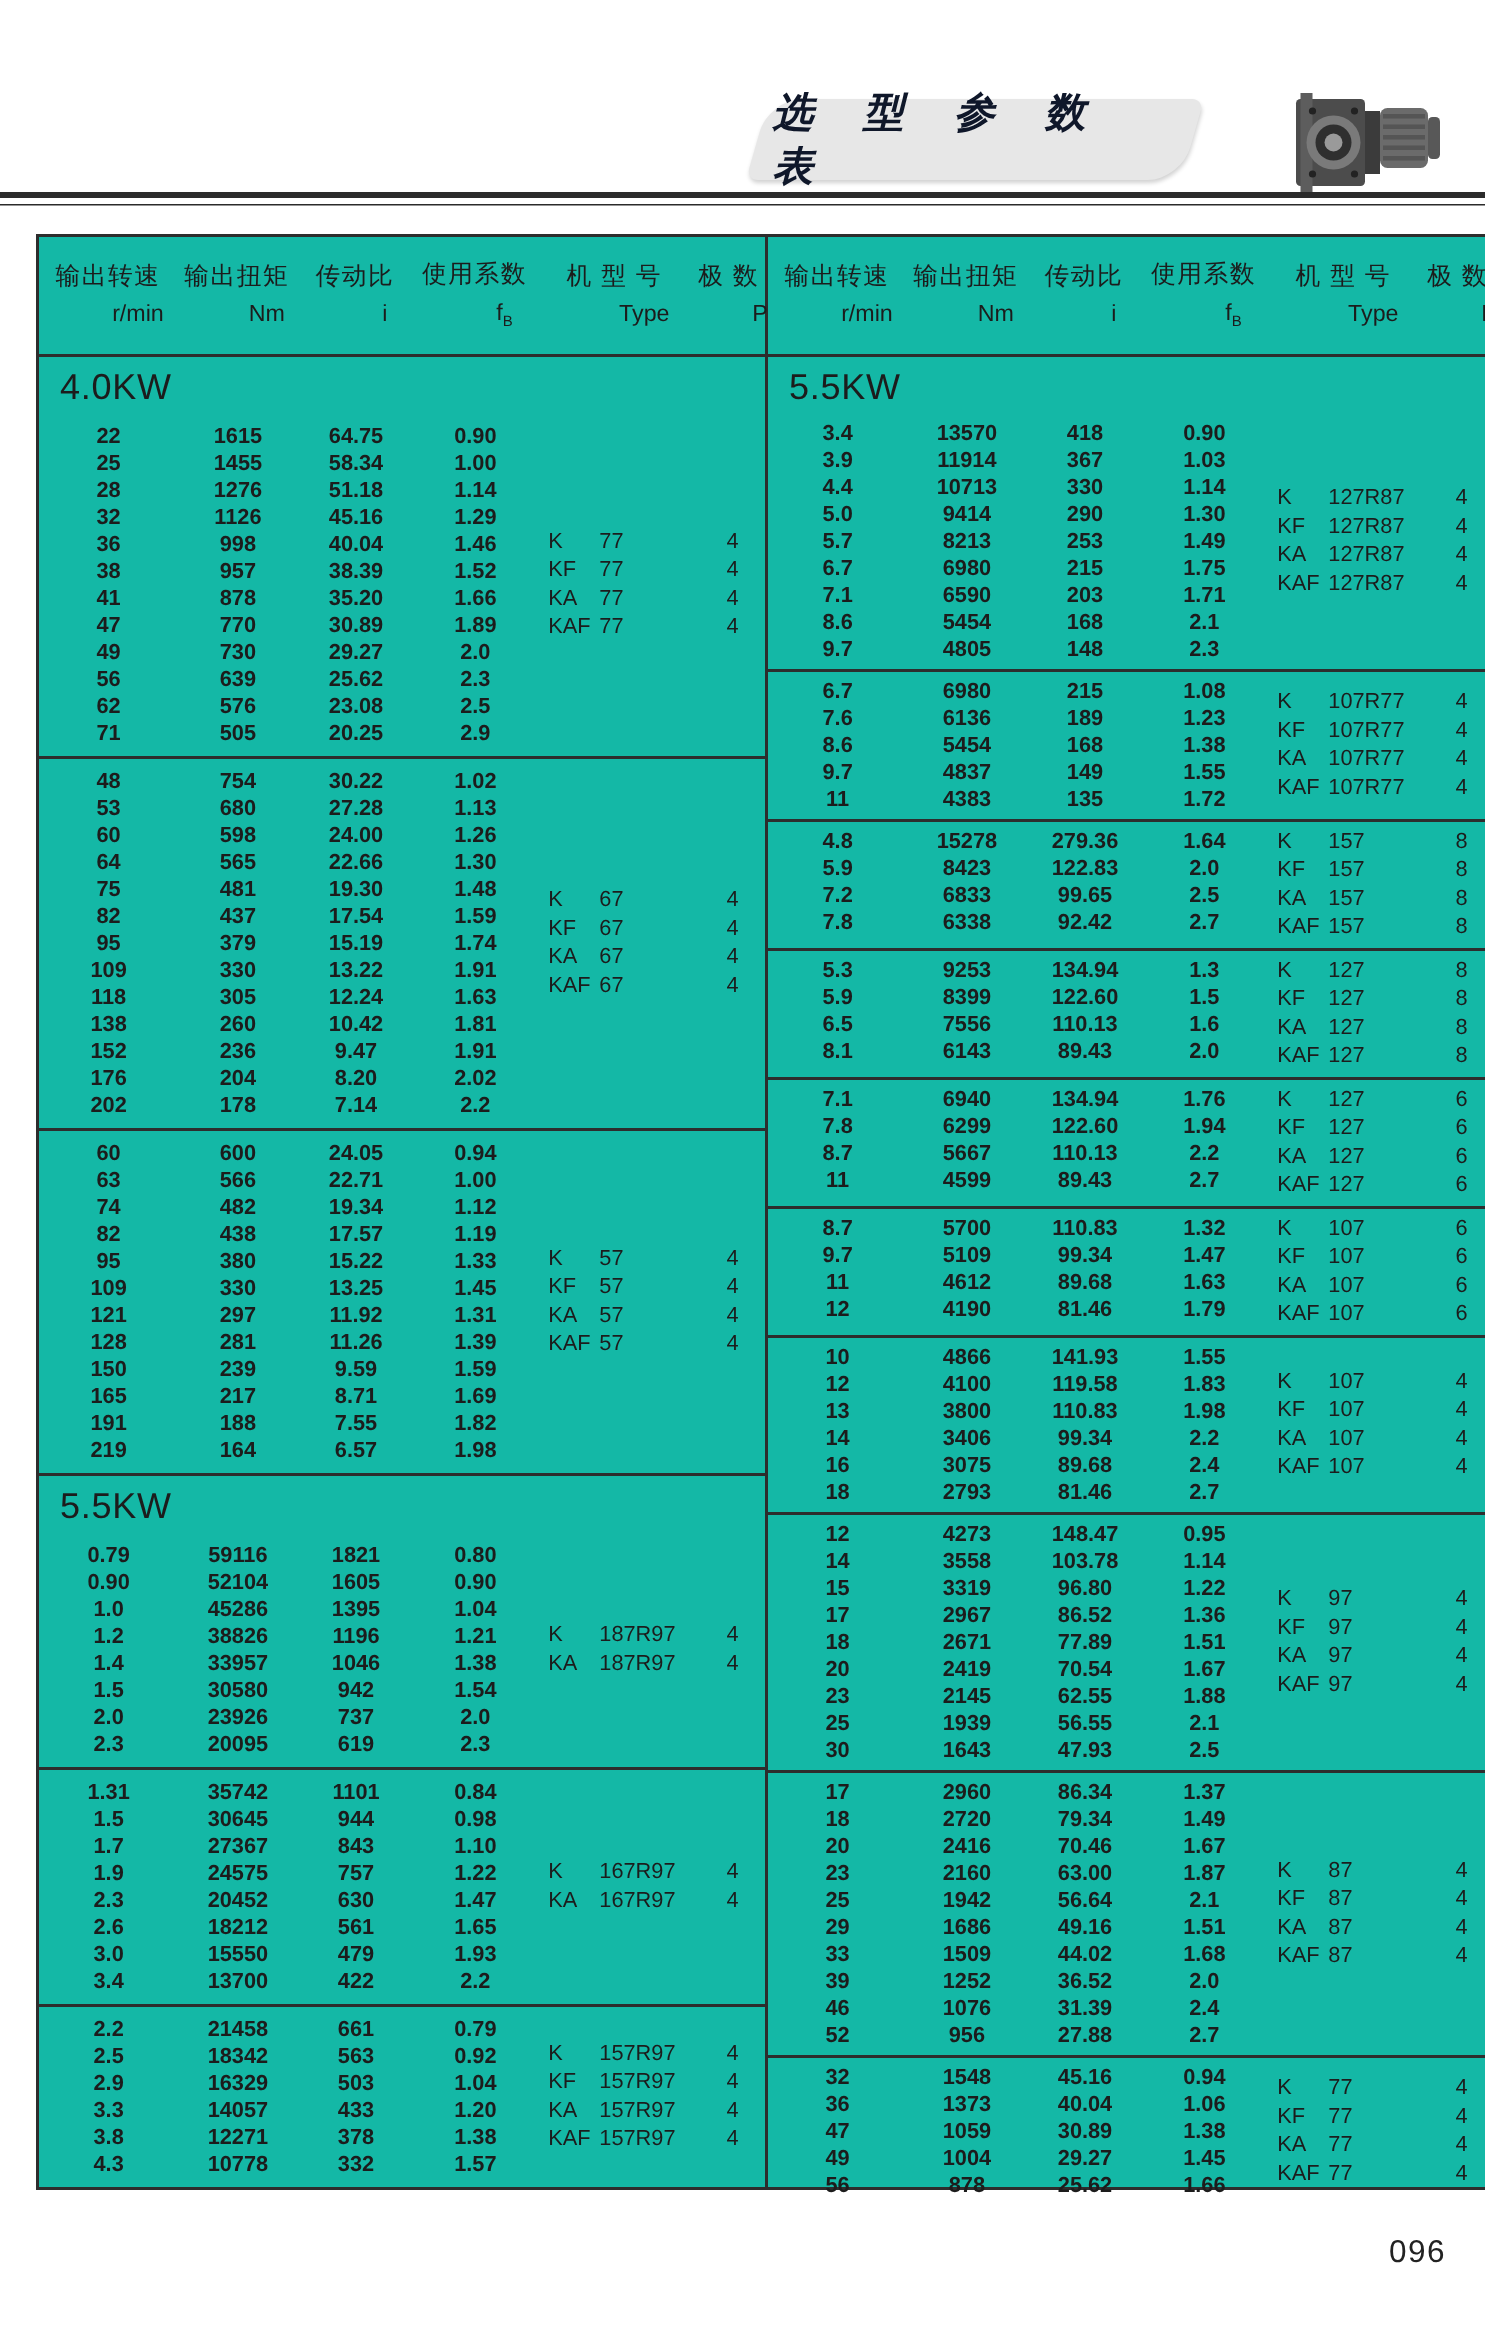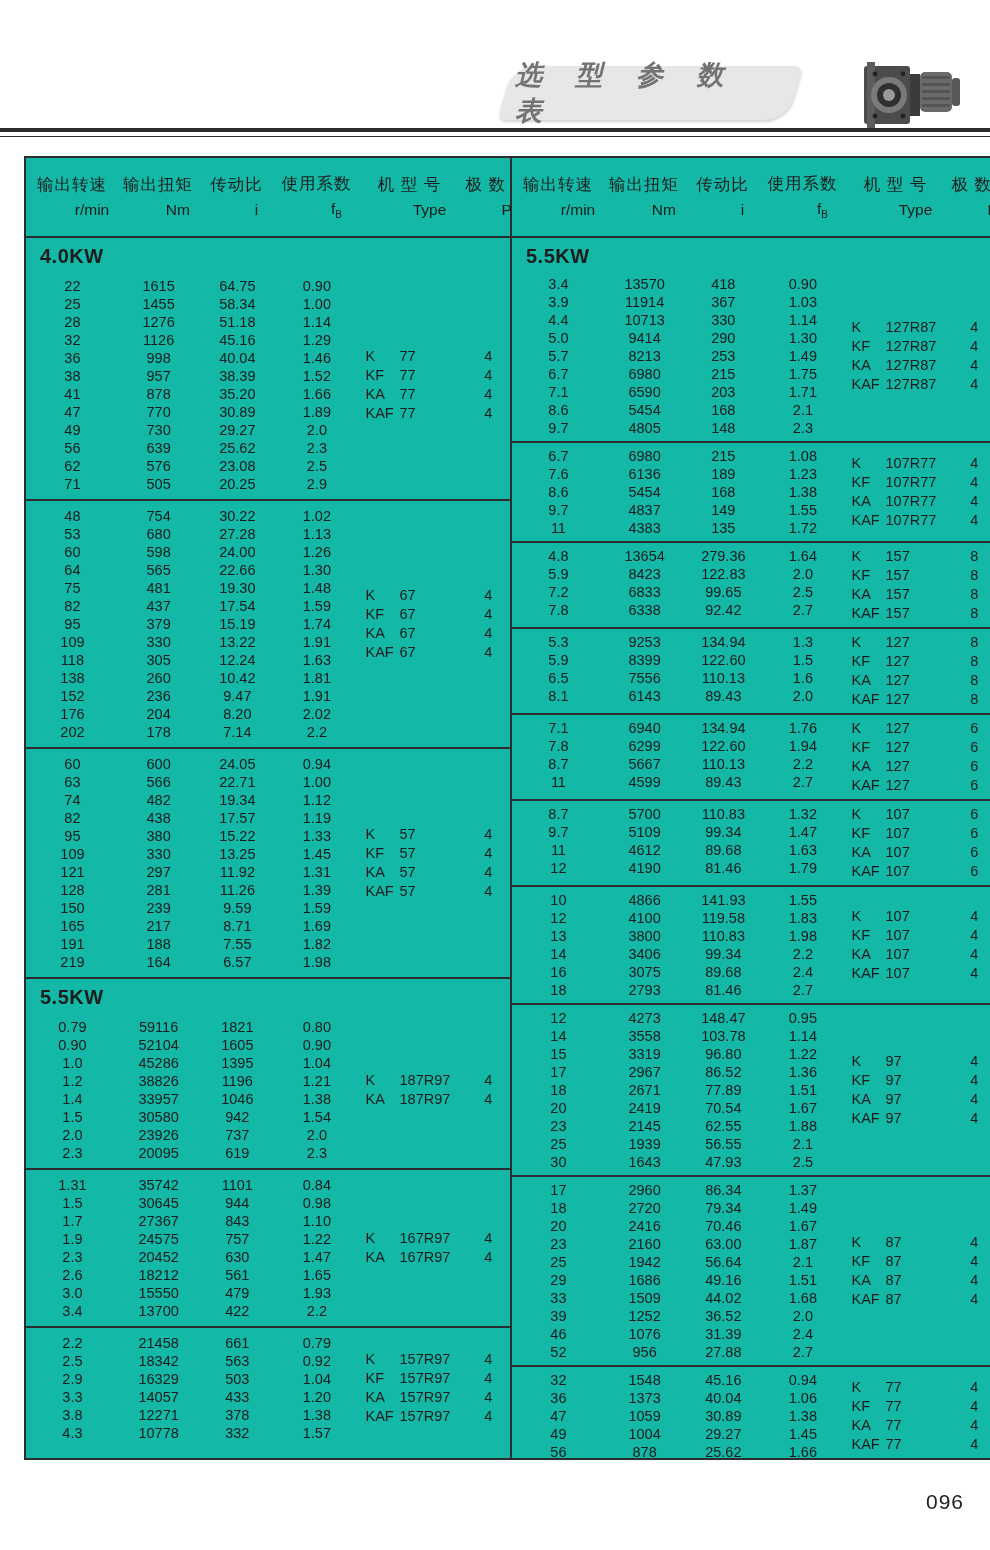--- a/index.html
+++ b/index.html
@@ -2,45 +2,45 @@
 <html><head>
 <meta charset="utf-8">
 <style>
   html,body{margin:0;padding:0;background:#ffffff;}
   body{width:990px;height:1550px;font-family:"Liberation Sans","DejaVu Sans",sans-serif;color:#1c1c1c;position:relative;overflow:hidden;}
   .page{position:absolute;inset:0;background:#fff;}
 
   
   .banner{position:absolute;top:66px;left:505px;width:290px;height:54px;}
   .banner-bg{position:absolute;inset:0;background:#e7e7e7;transform:skewX(-16deg);border-radius:22px 8px 22px 8px;box-shadow:1px 2px 3px rgba(0,0,0,.18);}
-  .banner-text{position:absolute;inset:0;display:flex;align-items:center;justify-content:center;font-size:27px;font-weight:bold;font-style:italic;letter-spacing:13px;color:#737373;padding-left:10px;}
+  .banner-text{position:absolute;inset:0;display:flex;align-items:center;justify-content:center;font-size:27px;font-weight:bold;font-style:italic;letter-spacing:13px;color:#0f172a;padding-left:10px;}
   .photo{position:absolute;top:52px;left:862px;width:100px;height:86px;}
   .rule{position:absolute;left:0;width:990px;}
   .rule-thick{top:128px;border-top:4px solid #2b2b2b;}
   .rule-thin{top:136px;border-top:1px solid #2b2b2b;}
 
   
   .sel-table{position:absolute;top:156px;left:8px;width:970px;height:1300px;border:2px solid #2d2d2d;display:flex;flex-direction:column;background:#14b8a6;margin-left:16px;}
   .thead{display:flex;height:78px;border-bottom:2px solid #2d2d2d;flex:0 0 auto;}
   .thead-half{flex:1 1 0;display:grid;grid-template-columns:19% 16.5% 16% 17% 21.5% 10%;align-items:center;}
   .thead-half.first{border-right:2px solid #2d2d2d;}
   .th{text-align:center;line-height:1.55;}
   .th-cn{font-size:16.5px;letter-spacing:1px;}
   .th-unit{font-size:15.5px;padding-left:40px;}
   .th-unit sub{font-size:10px;}
 
   .tbody{flex:1 1 auto;display:flex;min-height:0;}
   .col{flex:1 1 0;display:flex;flex-direction:column;min-width:0;}
   .col-left{border-right:2px solid #2d2d2d;}
   .section + .section{border-top:2px solid #2d2d2d;}
   .block + .block{border-top:2px solid #2d2d2d;}
-  .section-label{font-weight:bold;font-size:20px;padding:7px 0 3px 14px;letter-spacing:.5px;}
+  .section-label{font-weight:normal;font-size:24px;padding:7px 0 3px 14px;letter-spacing:.5px;}
   .block{display:flex;padding:6px 0;}
   .col-right .block{padding:4px 0;}
-  .rows{width:68.5%;}
+  .rows{width:68.5%;font-weight:bold;}
   .row{display:grid;grid-template-columns:28% 24% 23.5% 24.5%;height:18px;line-height:18px;}
   .cell{text-align:center;font-size:14.5px;white-space:nowrap;}
   .types{width:31.5%;display:flex;flex-direction:column;justify-content:center;}
   .type-row{display:flex;height:19px;line-height:19px;font-size:14.5px;}
   .type-model{width:70%;display:flex;padding-left:8px;white-space:nowrap;}
   .type-prefix{display:inline-block;width:34px;}
   .type-p{width:30%;text-align:center;}
 
   .page-number{position:absolute;top:1490px;right:26px;font-size:21px;letter-spacing:1px;color:#222;margin-left:36px;}
 </style>
@@ -825,21 +825,21 @@
                     <span>107R77</span>
                   </div>
                   <div class="type-p">4</div>
                 </div>
               </div>
             </div>
             <div class="block">
               <div class="rows">
                 <div class="row">
                   <div class="cell">4.8</div>
-                  <div class="cell">13654</div>
+                  <div class="cell">15278</div>
                   <div class="cell">279.36</div>
                   <div class="cell">1.64</div>
                 </div>
                 <div class="row">
                   <div class="cell">5.9</div>
                   <div class="cell">8423</div>
                   <div class="cell">122.83</div>
                   <div class="cell">2.0</div>
                 </div>
                 <div class="row">

